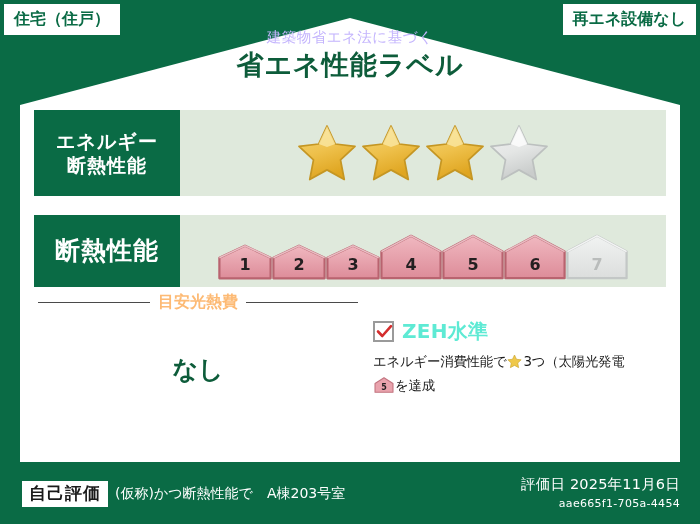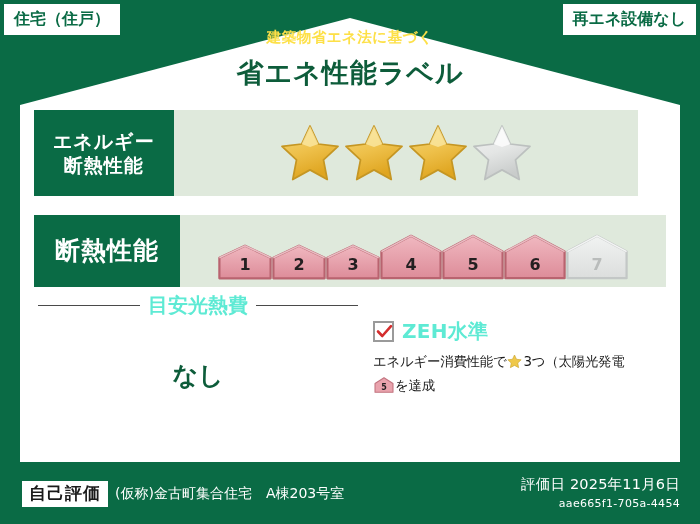--- a/index.html
+++ b/index.html
@@ -24,35 +24,35 @@
   
   .house{
     position:absolute;left:20px;top:18px;width:660px;height:444px;
     background:#ffffff;z-index:2;
     clip-path:polygon(0% 19.6%, 50% 0%, 100% 19.6%, 100% 100%, 0% 100%);
   }
   .title-wrap{
     position:absolute;left:0;right:0;top:28px;text-align:center;z-index:4;
     color:#14603f;
   }
-  .title-sub{font-size:14.5px;font-weight:bold;letter-spacing:.5px;color:#fde047;text-align:center;}
-  .title-main{font-size:27px;font-weight:bold;letter-spacing:1px;margin-top:8px;color:#0d5c3a;}
+  .title-sub{font-size:14.5px;font-weight:normal;letter-spacing:.5px;color:#c4b5fd;text-align:center;}
+  .title-main{font-size:27px;font-weight:bold;letter-spacing:1px;margin-top:0;color:#0d5c3a;}
 
   
   .row{position:absolute;display:flex;align-items:stretch;z-index:5;}
   .row-label{
     background:#0a6b45;color:#fff;font-weight:bold;font-size:19px;
     display:flex;flex-direction:column;align-items:center;justify-content:center;
     line-height:1.28;letter-spacing:1px;text-align:center;
   }
   .row-body{
     background:#dfe9dc;display:flex;align-items:center;
   }
 
-  #row-energy{left:34px;top:110px;width:604px;height:86px;}
+  #row-energy{left:34px;top:110px;width:666px;height:86px;}
   #row-energy .row-label{width:146px;}
   #row-energy .row-body{width:486px;justify-content:center;gap:2px;}
 
   #row-insul{left:34px;top:215px;width:632px;height:72px;}
   #row-insul .row-label{width:146px;font-size:25px;}
   #row-insul .row-body{width:486px;justify-content:center;align-items:flex-end;padding-bottom:6px;box-sizing:border-box;}
 
   .star{display:block;}
 
   
@@ -62,21 +62,21 @@
   .grade .num{
     position:absolute;left:0;right:0;bottom:7px;text-align:center;
     font-size:16px;font-weight:bold;color:#231f20;
   }
   .grade.off .num{color:#b9bcbb;}
 
   
   .cost-block{position:absolute;left:38px;top:292px;width:320px;z-index:5;}
   .cost-head{display:flex;align-items:center;gap:8px;}
   .cost-head .rule{flex:1;height:1px;background:#4a4a4a;}
-  .cost-head .ttl{font-size:20px;font-weight:bold;color:#5eead4;white-space:nowrap;}
+  .cost-head .ttl{font-size:16px;font-weight:bold;color:#fdba74;white-space:nowrap;}
   .cost-value{margin-top:40px;text-align:center;font-size:25px;font-weight:bold;color:#0d5c3a;}
 
   
   .zeh-block{position:absolute;left:373px;top:318px;width:290px;z-index:5;}
   .zeh-head{display:flex;align-items:center;gap:8px;}
   .zeh-check{
     width:21px;height:21px;border:2px solid #9a9a9a;background:#fff;
     position:relative;flex:0 0 auto;box-sizing:border-box;
   }
   .zeh-check svg{position:absolute;left:1px;top:0px;}
@@ -299,21 +299,21 @@
           <path d="M1.2 20 L1.2 8.6 L13 1 L24.8 8.6 L24.8 20 Z" fill="#e9a3ad" stroke="#c2737f" stroke-width="1.4" stroke-linejoin="round"></path>
           <text x="13" y="17" font-size="10.5" font-weight="bold" fill="#231f20" text-anchor="middle" font-family="DejaVu Sans, sans-serif">5</text>
         </svg>
       </span><span>を達成</span>
     </div>
   </div>
 
   <div class="footer">
     <div class="self-eval">
       <span class="badge">自己評価</span>
-      <span class="bldg">(仮称)金古町集合住宅　A棟203号室</span>
+      <span class="bldg">(仮称)かつ断熱性能で　A棟203号室</span>
     </div>
     <div class="footer-right">
       <div class="date">評価日 2025年11月6日</div>
       <div class="uid">aae665f1-705a-4454</div>
     </div>
   </div>
 
 </div>
 
 </body></html>

